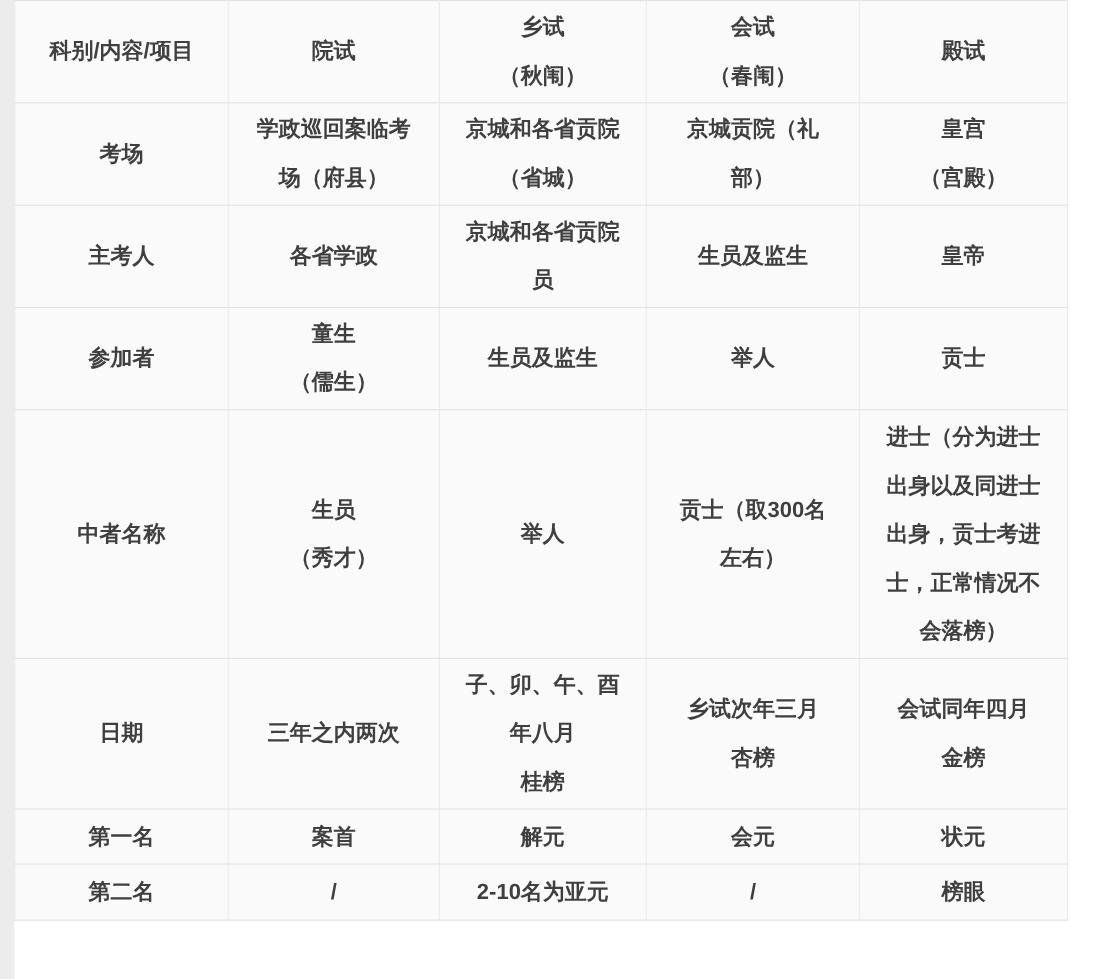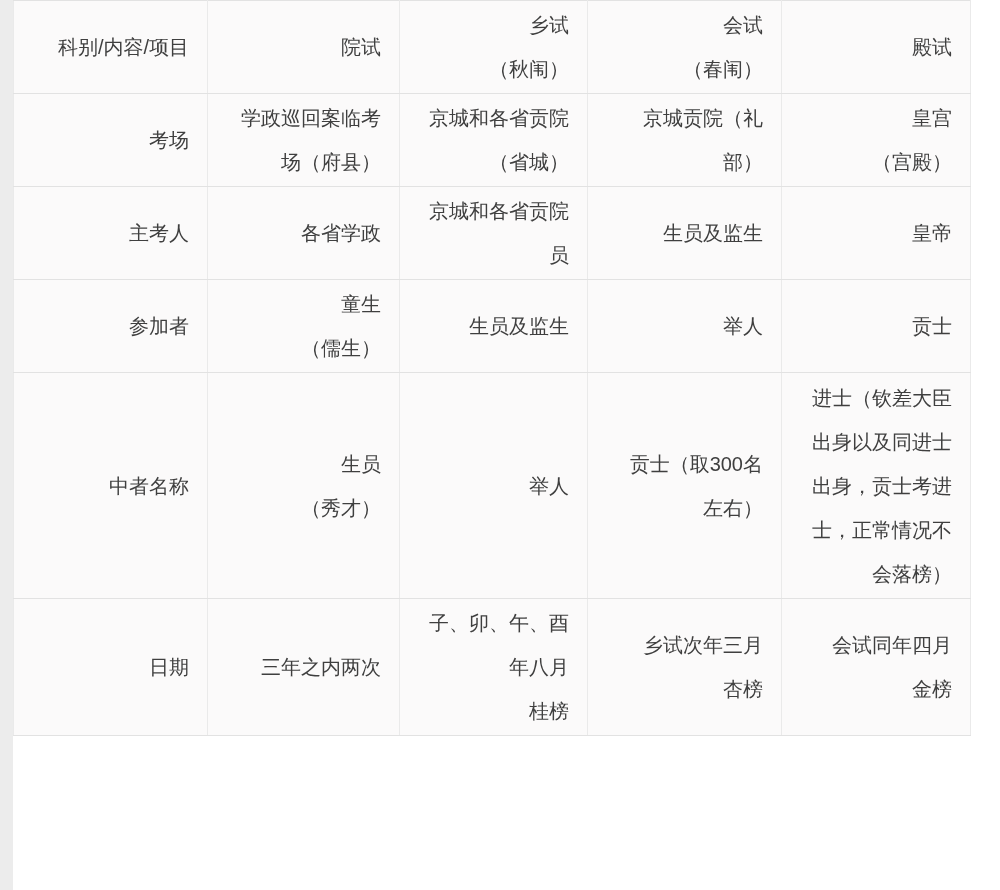--- a/index.html
+++ b/index.html
@@ -32,24 +32,24 @@
     table-layout: fixed;
   }
   table.exam-table td {
     border-top: 1px solid #e2e2e2;
     border-bottom: 1px solid #e2e2e2;
     border-left: 1px solid #eaeaea;
     border-right: 1px solid #eaeaea;
     background: #fbfafa;
     color: #3f3f3f;
     font-size: 20px;
-    font-weight: 400;
+    font-weight: 700;
     line-height: 44px;
     vertical-align: middle;
-    text-align: right;
+    text-align: center;
     padding: 2px 18px;
     white-space: pre-line;
     overflow: hidden;
   }
   col.c0 { width: 194px; }
   col.c1 { width: 192px; }
   col.c2 { width: 188px; }
   col.c3 { width: 194px; }
   col.c4 { width: 189px; }
   tr.r0 { height: 92px; }
@@ -113,32 +113,46 @@
         <td>举人</td>
         <td>贡士</td>
       </tr>
       <tr class="r4">
         <td>中者名称</td>
         <td>生员
 （秀才）</td>
         <td>举人</td>
         <td>贡士（取300名
 左右）</td>
-        <td>进士（钦差大臣
+        <td>进士（分为进士
 出身以及同进士
 出身，贡士考进
 士，正常情况不
 会落榜）</td>
       </tr>
       <tr class="r5">
         <td>日期</td>
         <td>三年之内两次</td>
         <td>子、卯、午、酉
 年八月
 桂榜</td>
         <td>乡试次年三月
 杏榜</td>
         <td>会试同年四月
 金榜</td>
       </tr>
+      <tr class="r6">
+        <td>第一名</td>
+        <td>案首</td>
+        <td>解元</td>
+        <td>会元</td>
+        <td>状元</td>
+      </tr>
+      <tr class="r7">
+        <td>第二名</td>
+        <td>/</td>
+        <td>2-10名为亚元</td>
+        <td>/</td>
+        <td>榜眼</td>
+      </tr>
     </tbody>
   </table>
 </div>
 
 </body></html>

